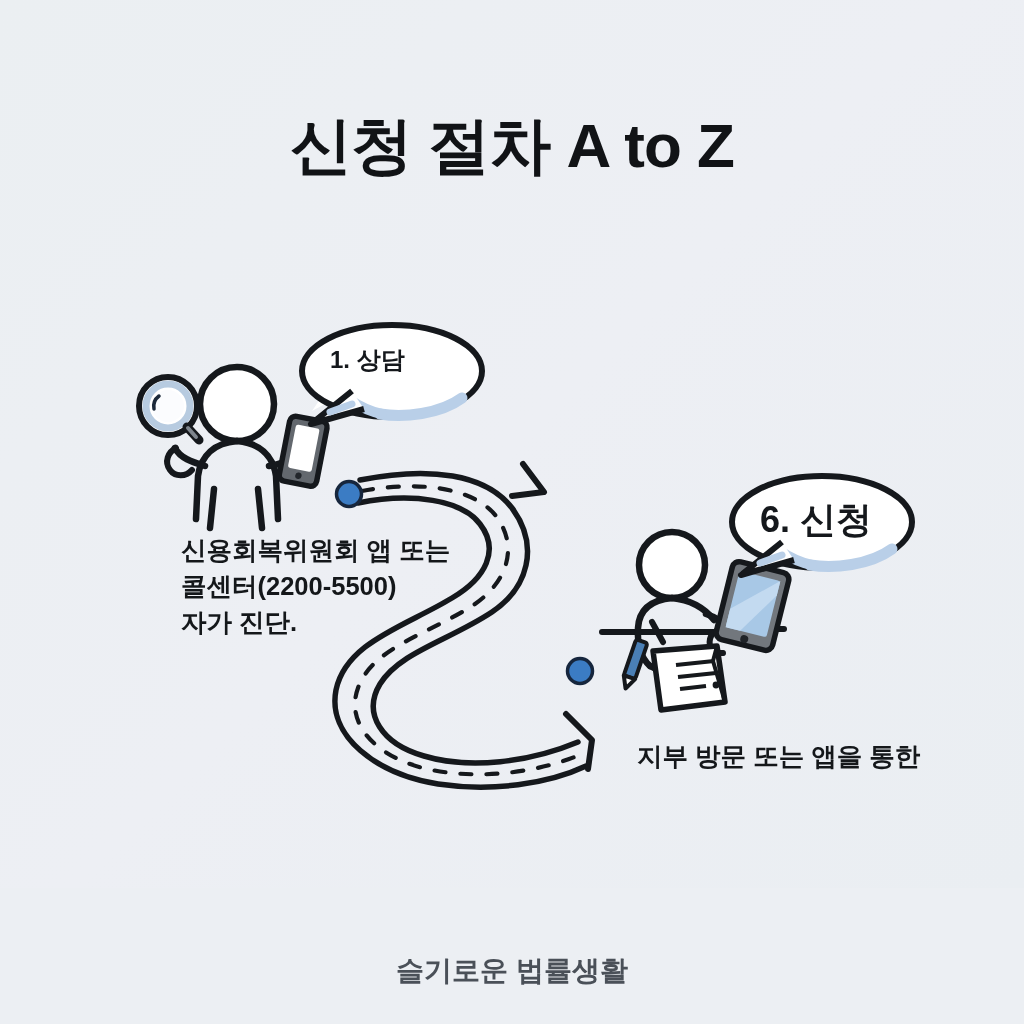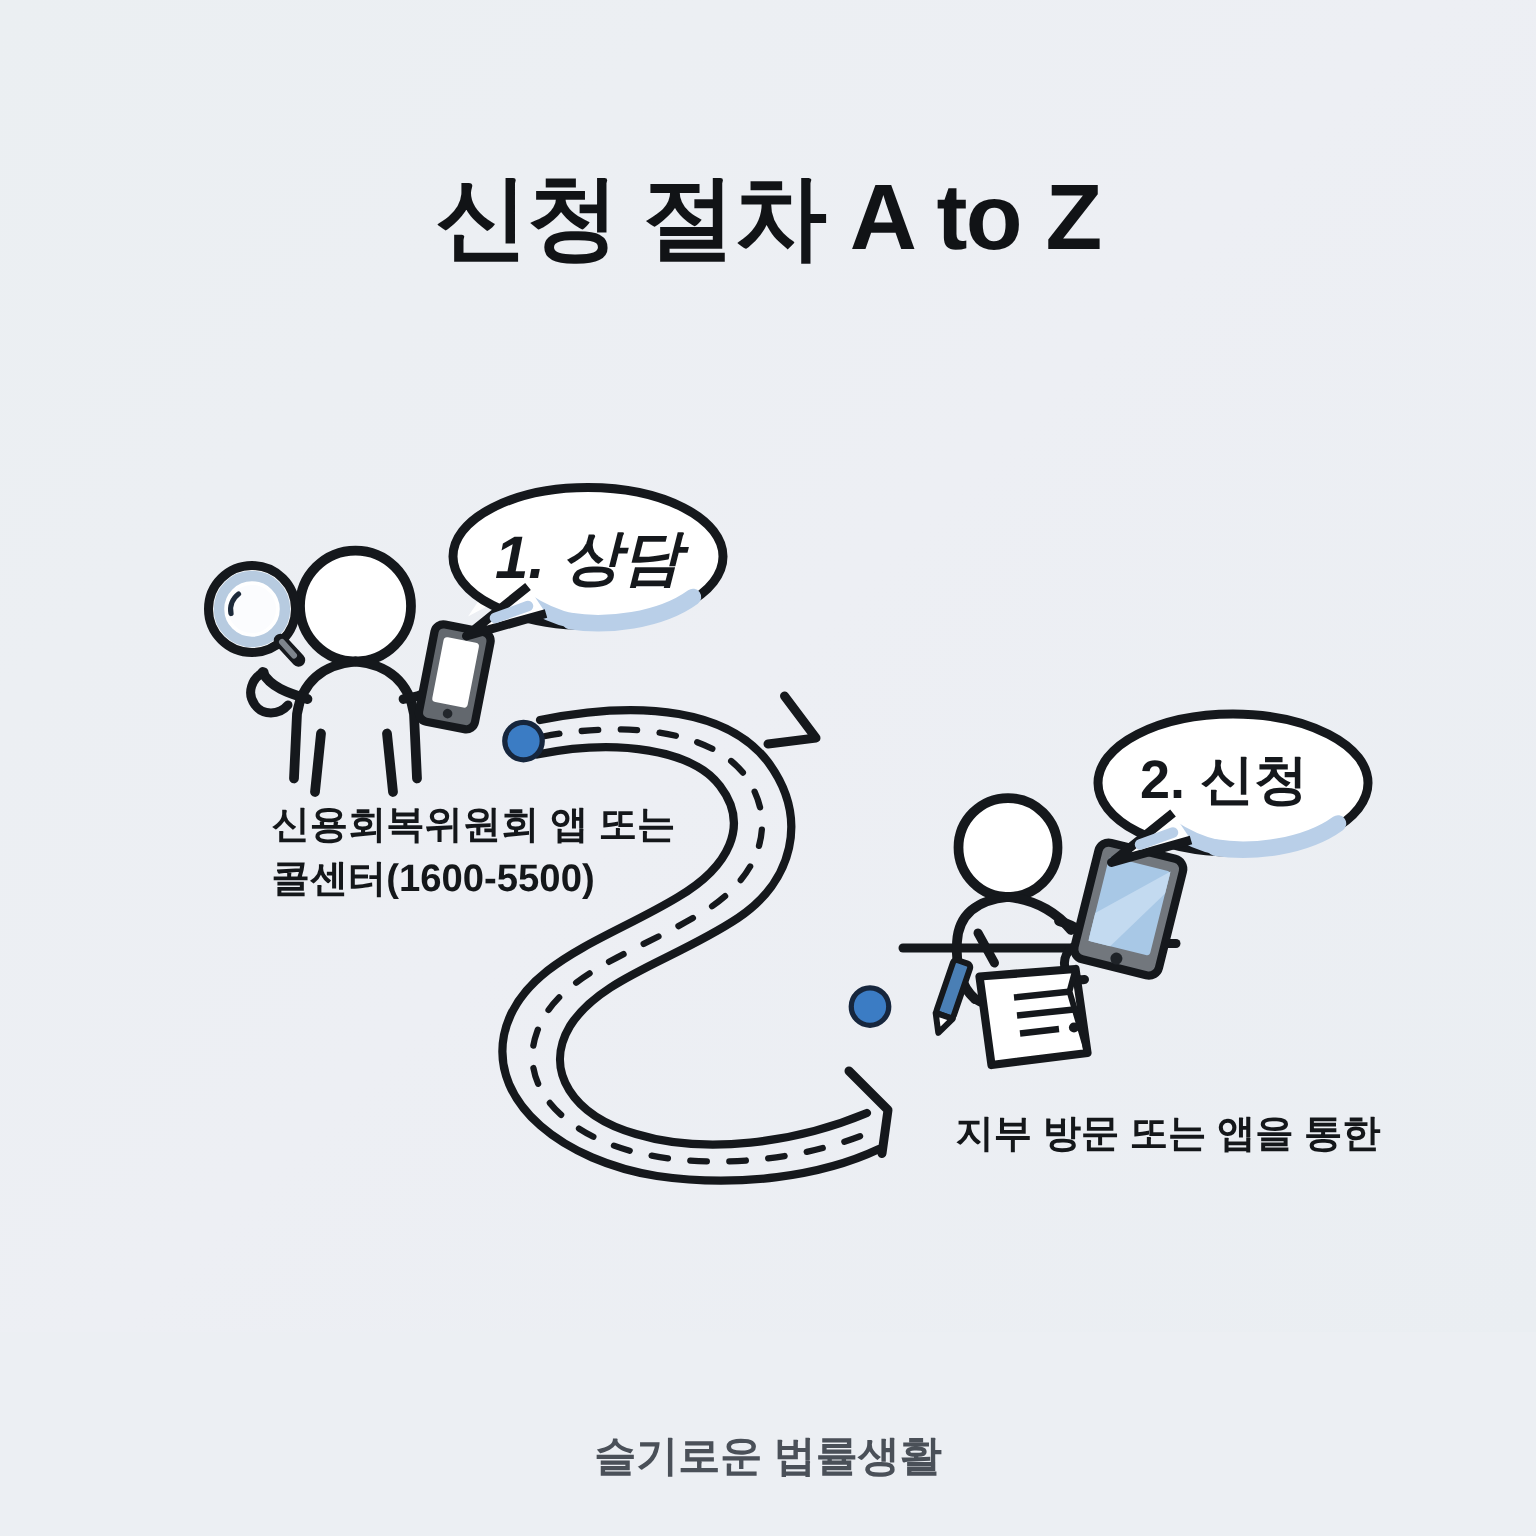--- a/index.html
+++ b/index.html
@@ -69,22 +69,21 @@
   
   .bubble-text {
     position: absolute;
     font-weight: 700;
     color: #15181c;
     white-space: nowrap;
   }
   #bubble1-text {
     left: 330px;
     top: 344px;
-    font-size: 40px;
-    font-style: italic;
+    font-size: 24px;
   }
   #bubble2-text {
     left: 760px;
     top: 496px;
     font-size: 36px;
   }
 
   
   #footer {
     position: absolute;
@@ -238,25 +237,26 @@
       <path d="M 782 542 L 741 575 L 794 560" fill="#ffffff" stroke="#15181c" stroke-width="6" stroke-linejoin="round"></path>
       <path d="M 760 563 L 782 555" fill="none" stroke="#b9cfe8" stroke-width="7" stroke-linecap="round"></path>
     </g>
 
   </svg>
 
   <div id="title">신청 절차 A to Z</div>
 
   <div id="bubble1-text" class="bubble-text">1. 상담</div>
 
-  <div id="bubble2-text" class="bubble-text">2. 신청</div>
+  <div id="bubble2-text" class="bubble-text">6. 신청</div>
 
   <div id="caption-left" class="caption">
     <div>신용회복위원회 앱 또는</div>
-    <div>콜센터(1600-5500)</div>
+    <div>콜센터(2200-5500)</div>
+    <div>자가 진단.</div>
   </div>
 
   <div id="caption-right" class="caption">
     <div>지부 방문 또는 앱을 통한</div>
   </div>
 
   <div id="footer">슬기로운 법률생활</div>
 
 </div>
 

